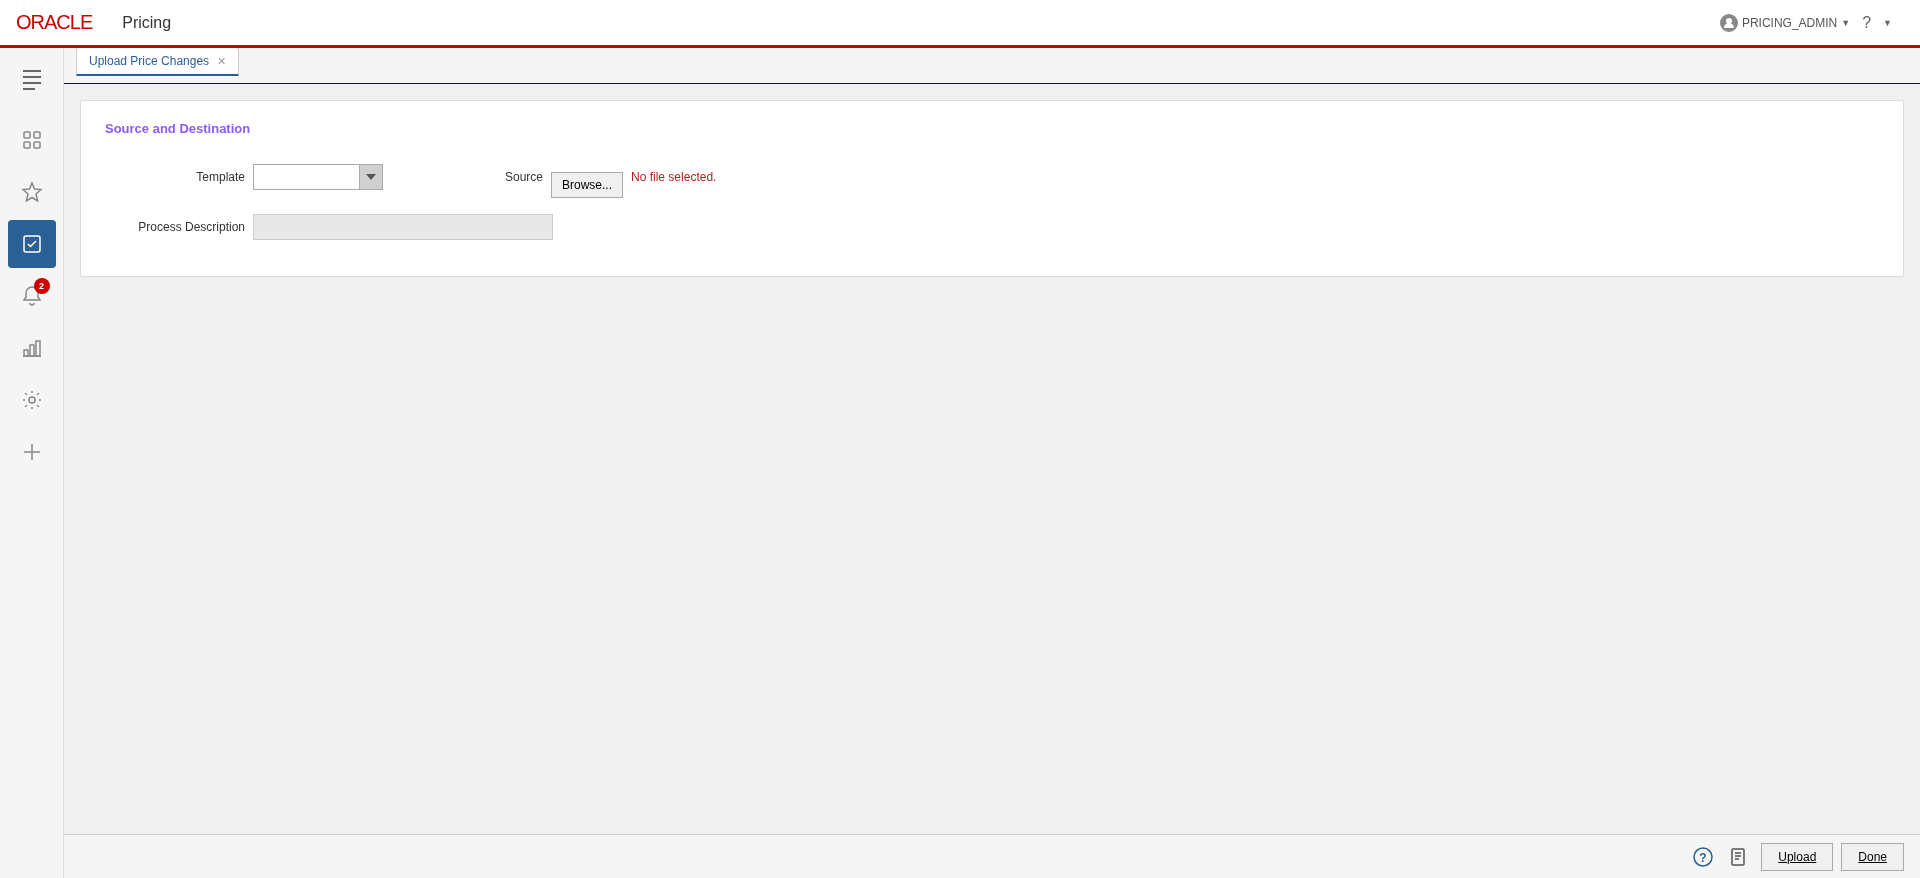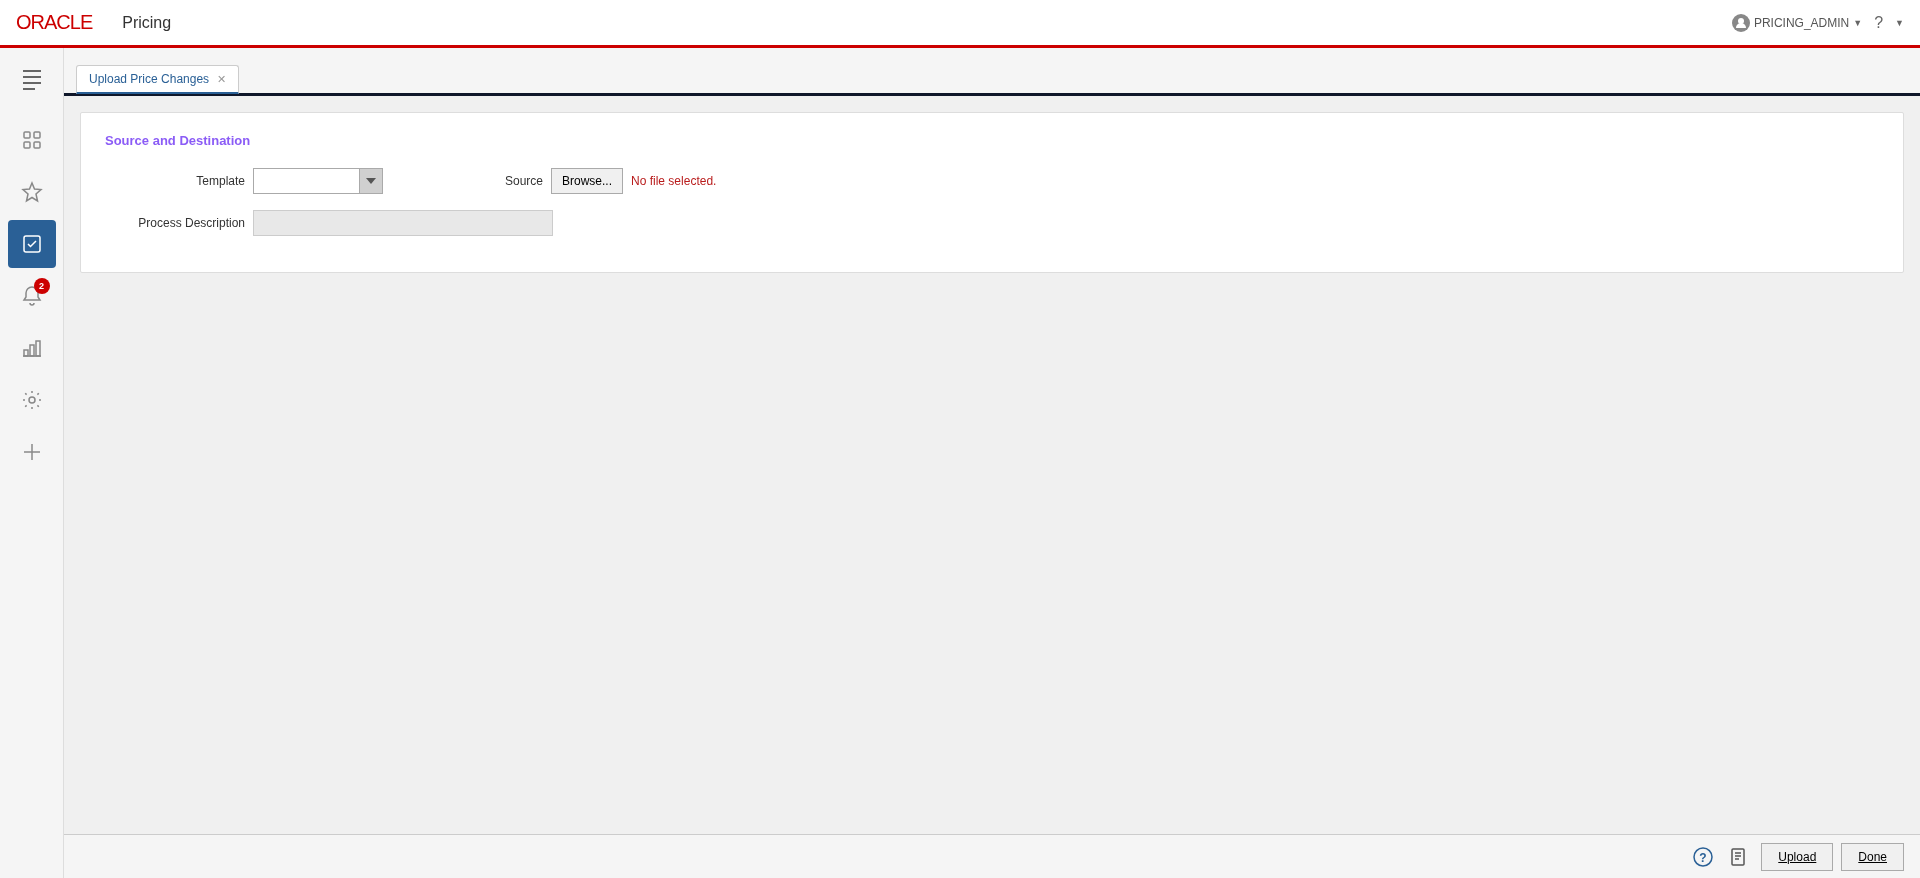--- a/index.html
+++ b/index.html
@@ -27,21 +27,21 @@
       font-weight: normal;
       letter-spacing: -1px;
     }
     .header-app-name {
       color: #333;
       font-size: 16px;
       margin-left: 22px;
     }
     .header-right {
       position: absolute;
-      right: 16px;
+      right: 28px;
       display: flex;
       align-items: center;
       gap: 12px;
     }
     .header-user {
       display: flex;
       align-items: center;
       gap: 4px;
       color: #555;
       font-size: 12px;
@@ -124,25 +124,25 @@
       flex: 1;
       display: flex;
       flex-direction: column;
       background: #f0f0f0;
       overflow: hidden;
     }
 
     
     .tab-bar {
       background: #f5f5f5;
-      border-bottom: 3px solid #0f172a;
+      border-bottom: 1px solid #0f172a;
       display: flex;
       align-items: flex-end;
-      padding: 0 12px;
-      height: 48px;
+      padding: 8px 12px;
+      height: 36px;
       flex-shrink: 0;
     }
     .tab {
       display: flex;
       align-items: center;
       gap: 6px;
       padding: 6px 12px 6px 12px;
       border: 1px solid #ccc;
       border-bottom: none;
       background: #fff;
@@ -234,20 +234,21 @@
       width: 300px;
       font-size: 12px;
     }
     .browse-btn {
       padding: 3px 10px;
       border: 1px solid #aaa;
       background: #f0f0f0;
       cursor: pointer;
       font-size: 12px;
       height: 26px;
+      margin-top: 16px;
     }
     .no-file-text {
       color: #b91c1c;
       font-size: 12px;
     }
 
     
     .bottom-toolbar {
       background: #f5f5f5;
       border-top: 1px solid #ccc;

